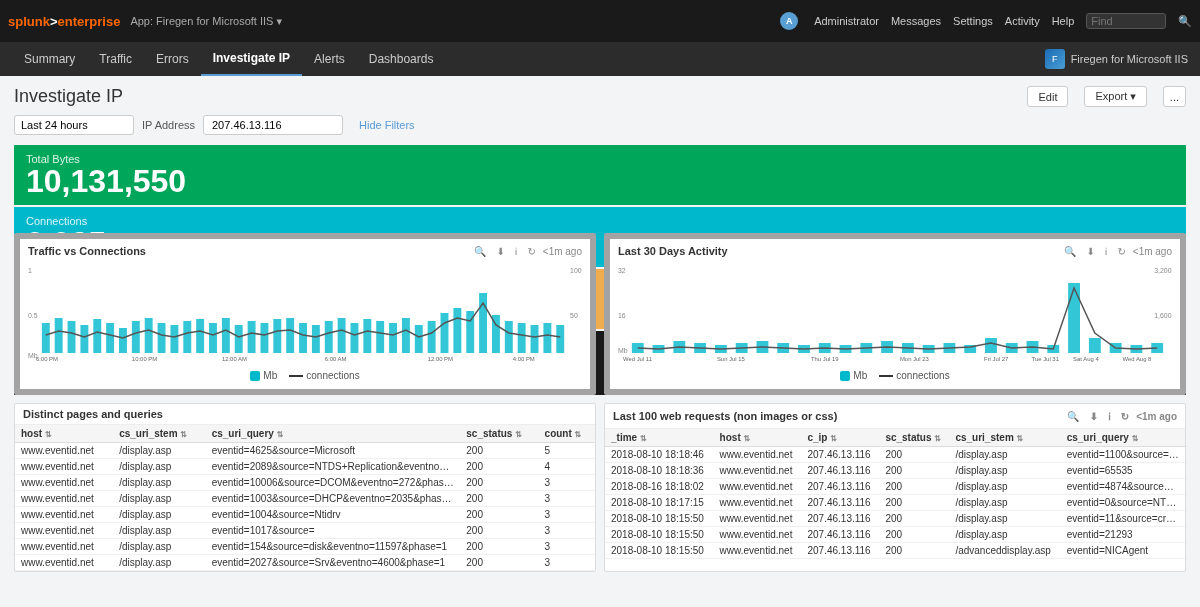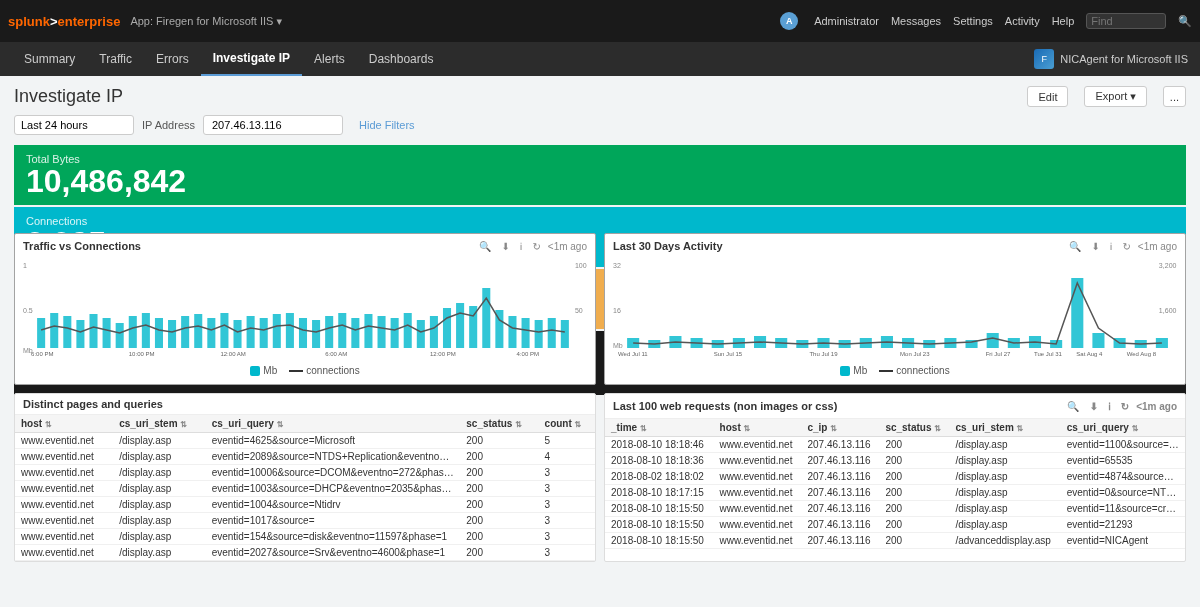--- a/index.html
+++ b/index.html
@@ -46,21 +46,21 @@
     .stat-card.green { background: #00a65a; }
     .stat-card.teal { background: #00b8cc; }
     .stat-card.orange { background: #f0ad4e; }
     .stat-card.black { background: #1a1a1a; }
     .stat-title { font-size: 11px; color: rgba(255,255,255,0.85); }
     .stat-value { font-size: 32px; font-weight: bold; color: #fff; line-height: 1; }
     .stat-value.large { font-size: 36px; }
 
     
     .charts-row { display: flex; gap: 8px; margin-bottom: 8px; }
-    .chart-panel { background: #fff; border: 1px solid #a3a3a3; border-radius: 2px; }
+    .chart-panel { background: #fff; border: 6px solid #a3a3a3; border-radius: 2px; }
     .chart-panel.left { flex: 1; }
     .chart-panel.right { flex: 1; }
     .chart-header { display: flex; align-items: center; justify-content: space-between; padding: 4px 8px; }
     .chart-title { font-size: 11px; font-weight: bold; color: #333; }
     .chart-icons { display: flex; gap: 4px; align-items: center; font-size: 10px; color: #888; }
     .chart-icon { cursor: pointer; padding: 1px 3px; }
     .chart-time { font-size: 10px; color: #888; }
     .chart-body { padding: 0 8px 4px; position: relative; }
     .legend { display: flex; gap: 12px; justify-content: center; padding: 4px; font-size: 10px; color: #555; }
     .legend-item { display: flex; align-items: center; gap: 3px; }
@@ -103,21 +103,21 @@
 <div class="app-nav">
   <div class="app-nav-item">Summary</div>
   <div class="app-nav-item">Traffic</div>
   <div class="app-nav-item">Errors</div>
   <div class="app-nav-item active">Investigate IP</div>
   <div class="app-nav-item">Alerts</div>
   <div class="app-nav-item">Dashboards</div>
   <div class="app-nav-right">
     <div class="firegen-logo">
       <div class="firegen-icon">F</div>
-      <span>NICAgent for Microsoft IIS</span>
+      <span>Firegen for Microsoft IIS</span>
     </div>
   </div>
 </div>
 
 <div class="main">
 
   <div class="page-header">
     <h1 class="page-title">Investigate IP</h1>
     <div class="page-actions">
       <button class="btn">Edit</button>
@@ -131,21 +131,21 @@
       <option>Last 24 hours</option>
     </select>
     <span class="ip-label">IP Address</span>
     <input class="ip-input" type="text" value="207.46.13.116" style="">
     <a class="hide-filters">Hide Filters</a>
   </div>
 
   <div class="stats-row">
     <div class="stat-card green">
       <span class="stat-title">Total Bytes</span>
-      <span class="stat-value">10,486,842</span>
+      <span class="stat-value">10,131,550</span>
     </div>
     <div class="stat-card teal">
       <span class="stat-title">Connections</span>
       <span class="stat-value">2,985</span>
     </div>
     <div class="stat-card orange">
       <span class="stat-title">Successful connections</span>
       <span class="stat-value">2,958</span>
     </div>
     <div class="stat-card black">
@@ -430,21 +430,21 @@
   </tr>
             <tr>
     <td>2018-08-10 18:18:36</td>
     <td>www.eventid.net</td>
     <td>207.46.13.116</td>
     <td>200</td>
     <td>/display.asp</td>
     <td style="max-width:120px;overflow:hidden;text-overflow:ellipsis;">eventid=65535</td>
   </tr>
             <tr>
-    <td>2018-08-02 18:18:02</td>
+    <td>2018-08-16 18:18:02</td>
     <td>www.eventid.net</td>
     <td>207.46.13.116</td>
     <td>200</td>
     <td>/display.asp</td>
     <td style="max-width:120px;overflow:hidden;text-overflow:ellipsis;">eventid=4874&amp;source=MSDTC%2</td>
   </tr>
             <tr>
     <td>2018-08-10 18:17:15</td>
     <td>www.eventid.net</td>
     <td>207.46.13.116</td>

